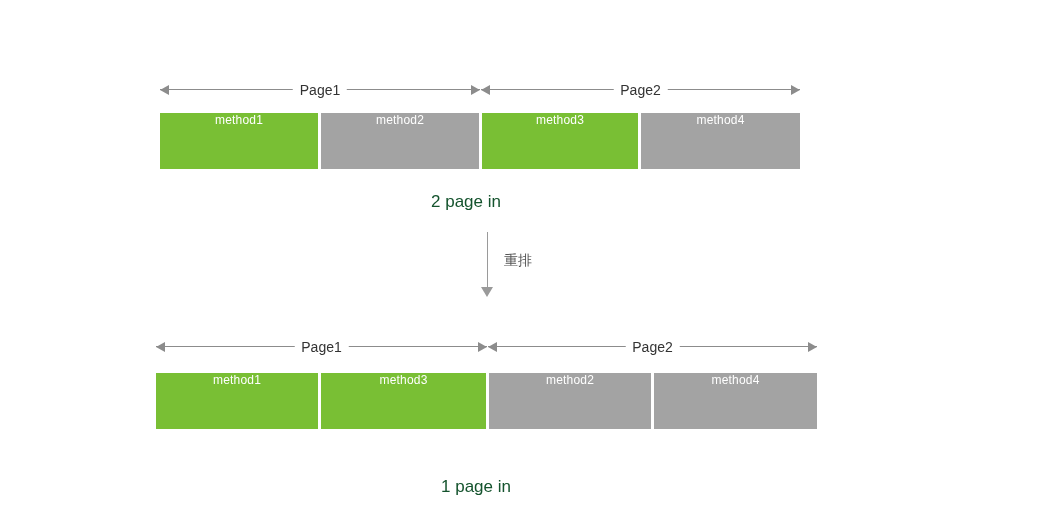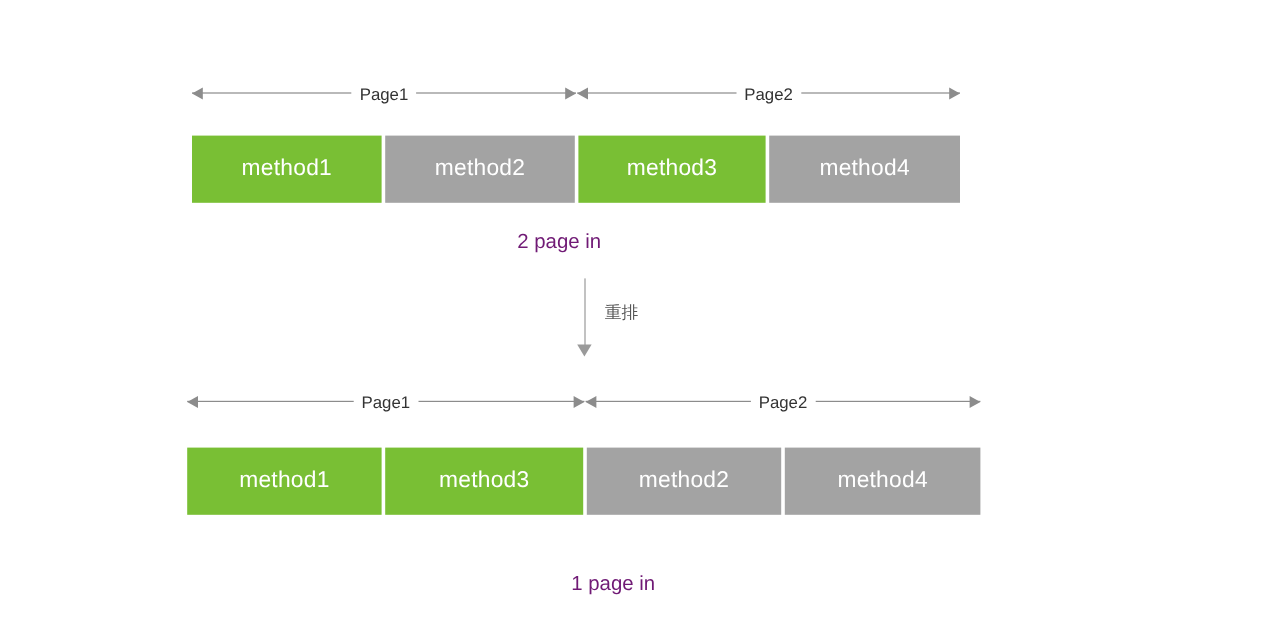--- a/index.html
+++ b/index.html
@@ -23,21 +23,21 @@
     height: 524px;
   }
 
   
   .measure-row {
     position: absolute;
     height: 26px;
   }
   .measure-seg {
     position: absolute;
-    top: 0;
+    top: 12px;
     height: 26px;
     text-align: right;
   }
   .measure-line {
     position: absolute;
     top: 12px;
     left: 0;
     right: 0;
     height: 1px;
     background: #8c8c8c;
@@ -73,33 +73,33 @@
   }
 
   
   .block-row {
     position: absolute;
   }
   .block {
     position: absolute;
     top: 0;
     display: flex;
-    align-items: center;
+    align-items: flex-start;
     justify-content: center;
     color: #ffffff;
-    font-size: 19px;
+    font-size: 12px;
     letter-spacing: 0.2px;
     box-sizing: border-box;
   }
 
   
   .caption {
     position: absolute;
     font-size: 17px;
-    color: #701a75;
+    color: #14532d;
     white-space: nowrap;
   }
 
   
   .vert-arrow-shaft {
     position: absolute;
     width: 1px;
     background: #9a9a9a;
   }
   .vert-arrow-head {
@@ -193,15 +193,15 @@
 
     <div class="block" style="left:489px; width:162px; height:56px; background:#a3a3a3;">
       <span>method2</span>
     </div>
 
     <div class="block" style="left:654px; width:163px; height:56px; background:#a3a3a3;">
       <span>method4</span>
     </div>
   </div>
 
-  <div class="caption" style="left:441px; top:477px;margin-left:35px;">1 page in</div>
+  <div class="caption" style="left:441px; top:477px;">1 page in</div>
 
 </div>
 
 </body></html>

